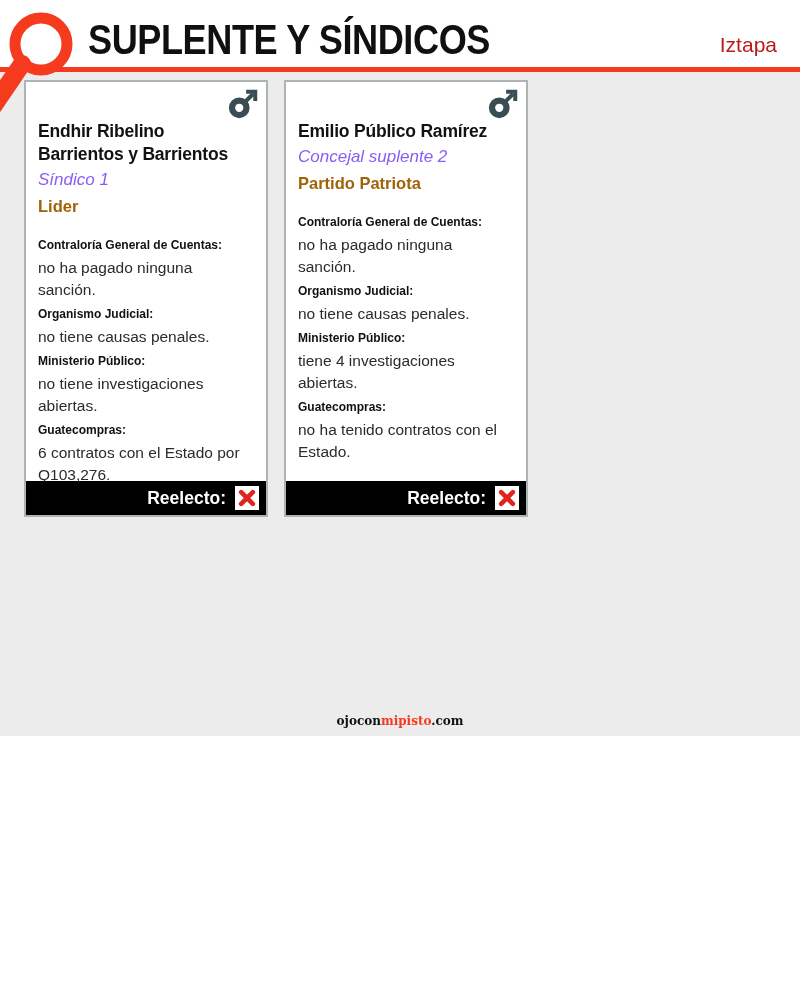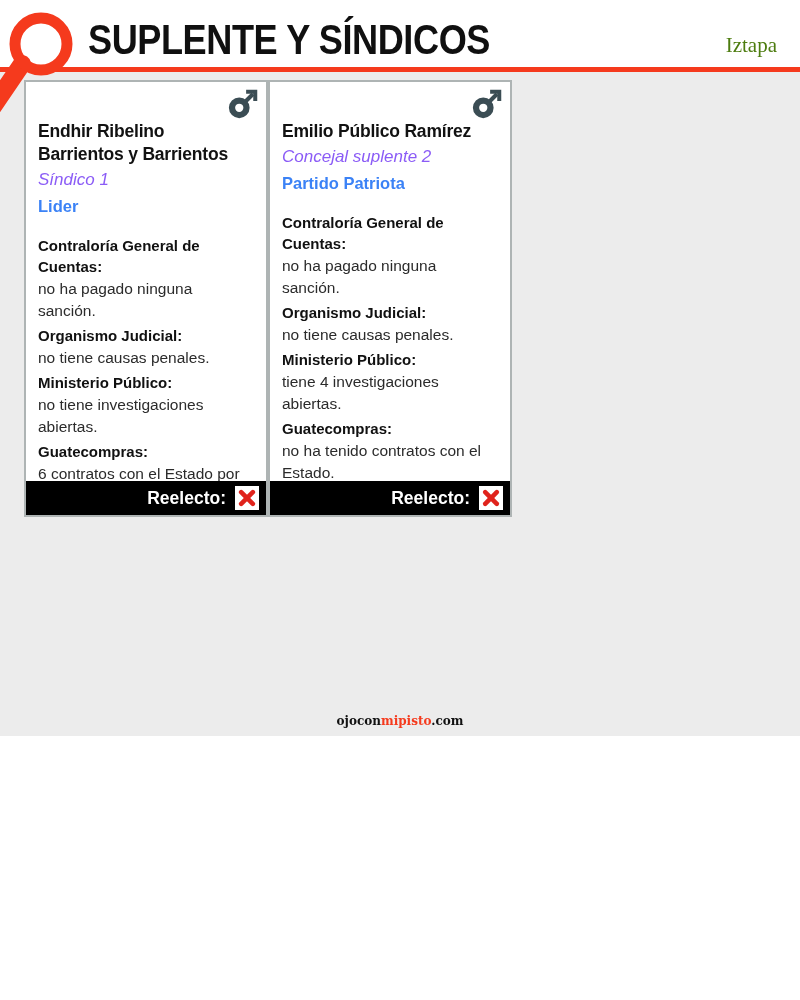--- a/index.html
+++ b/index.html
@@ -6,33 +6,33 @@
   body{font-family:"Liberation Sans","DejaVu Sans",sans-serif;}
   .page{position:relative;width:800px;height:736px;background:#ececec;overflow:hidden;padding-left:32px;}
 
   
   .header{position:absolute;top:0;left:0;width:800px;height:68px;background:#ffffff;}
   .header-rule{position:absolute;top:67px;left:0;width:800px;height:5px;background:#f53a1d;z-index:2;}
   .logo{position:absolute;top:0;left:0;z-index:3;}
   .page-title{position:absolute;left:88px;top:16px;margin:0;z-index:1;
     font-size:42px;font-weight:700;color:#101010;letter-spacing:-0.5px;white-space:nowrap;
     transform:scaleX(0.86);transform-origin:left center;}
-  .municipality{position:absolute;right:23px;top:33px;font-size:21px;color:#4d7c0f;z-index:1;font-family:Liberation Serif, serif;}
+  .municipality{position:absolute;right:23px;top:33px;font-size:21px;color:#b91c1c;z-index:1;}
 
   
-  .cards{position:absolute;top:80px;left:24px;display:flex;gap:0;align-items:flex-end;}
+  .cards{position:absolute;top:80px;left:24px;display:flex;gap:16px;align-items:flex-end;}
   .card{position:relative;width:244px;height:437px;box-sizing:border-box;
     background:#ffffff;border:2px solid #aeb4b4;padding:8px 12px 40px 12px;}
   .male-icon{position:absolute;top:7px;right:8px;width:30px;height:30px;}
   .candidate-name{margin:30px 0 0 0;font-size:17.5px;line-height:23px;font-weight:700;
     color:#121212;letter-spacing:-0.2px;}
   .candidate-position{font-size:17px;line-height:23px;font-style:italic;color:#8b5cf6;margin-top:2px;}
-  .candidate-party{font-size:16.5px;font-weight:700;color:#3b82f6;margin-top:5px;line-height:21px;}
+  .candidate-party{font-size:16.5px;font-weight:700;color:#a16207;margin-top:5px;line-height:21px;}
   .records{margin:18px 0 0 0;}
-  .records dt{font-weight:700;font-size:15px;line-height:21px;color:#111;margin:3px 0 1px 0;}
+  .records dt{font-weight:700;font-size:12px;line-height:21px;color:#111;margin:3px 0 1px 0;}
   .records dd{margin:0;font-size:15.5px;line-height:22px;color:#2b2b2b;}
   .reelect-bar{position:absolute;left:0;right:0;bottom:0;height:34px;background:#000;
     display:flex;align-items:center;justify-content:flex-end;gap:9px;padding-right:7px;}
   .reelect-label{color:#ffffff;font-weight:700;font-size:17.5px;}
   .x-box{width:24px;height:24px;background:#ffffff;display:flex;align-items:center;justify-content:center;}
 
   
   .sitemark{position:absolute;bottom:8px;left:0;width:800px;text-align:center;
     font-family:"DejaVu Serif","Liberation Serif",serif;font-weight:700;font-size:12px;color:#111;}
   .sitemark .accent{color:#f53a1d;}

